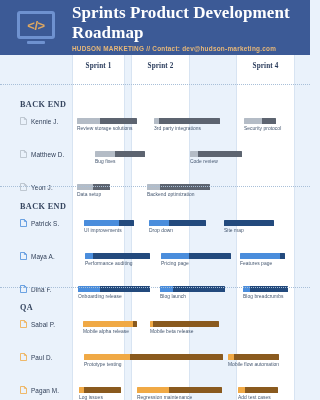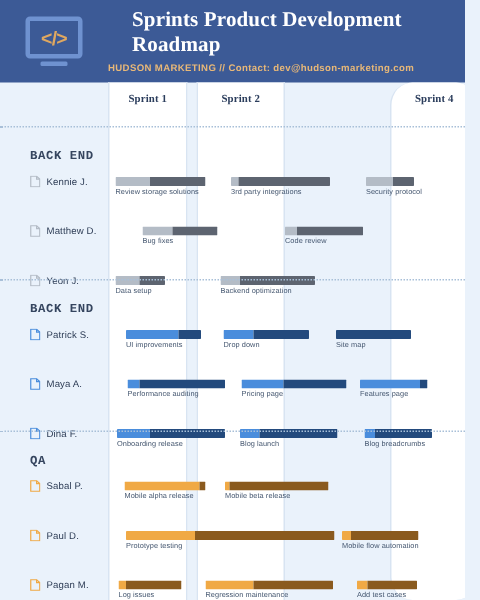--- a/index.html
+++ b/index.html
@@ -27,21 +27,21 @@
     box-sizing:border-box;background:#3c5a96;
   }
   .logo-glyph{
     color:#e0a860;font-size:13px;font-weight:bold;letter-spacing:-0.5px;
     font-family:"Liberation Sans", sans-serif;line-height:1;
   }
   .logo-stand{width:18px;height:3px;background:#6f92d0;margin-top:2px;border-radius:1px;}
   .titles{flex:1;padding-right:8px;}
   .title{
     color:#ffffff;font-family:"Liberation Serif", serif;font-weight:bold;
-    font-size:14px;line-height:1.15;letter-spacing:0.1px;margin:0 0 3px 16px;
+    font-size:17px;line-height:1.15;letter-spacing:0.1px;margin:0 0 3px 0;
   }
   .subtitle{
     color:#e8b878;font-size:6.4px;font-weight:bold;letter-spacing:0.25px;margin:0;
   }
 
   
   .cols{position:absolute;left:0;top:55px;width:310px;height:345px;}
   .col{
     position:absolute;top:0;height:345px;background:#ffffff;
     border-left:1px solid #d8e4f2;border-right:1px solid #d8e4f2;
@@ -58,21 +58,21 @@
 
   
   .dotted{
     position:absolute;left:0;width:310px;height:0;
     border-top:1px dotted #a8bfd8;
   }
 
   
   .section-label{
     position:absolute;left:20px;
-    font-family:Liberation Mono, monospace;font-weight:bold;
+    font-family:Liberation Serif, serif;font-weight:bold;
     font-size:8.2px;color:#35455f;letter-spacing:0.4px;
   }
 
   
   .person{position:absolute;left:20px;display:flex;align-items:center;gap:4px;}
   .doc-icon{width:7px;height:8px;position:relative;flex:none;}
   .doc-icon svg{display:block;}
   .person-name{font-size:6.4px;color:#2d3c55;letter-spacing:0.1px;}
 
   
@@ -109,21 +109,21 @@
       <div class="col" style="left: 72px; width: 53px;">
         <div class="col-head">
           <span>Sprint 1</span>
         </div>
       </div>
       <div class="col" style="left: 131px; width: 59px;">
         <div class="col-head">
           <span>Sprint 2</span>
         </div>
       </div>
-      <div class="col" style="left: 260px; width: 59px; border-radius: 15px;">
+      <div class="col" style="left: 236px; width: 59px;">
         <div class="col-head">
           <span>Sprint 4</span>
         </div>
       </div>
     </div>
 
   <div id="overlay">
       <div class="dotted" style="top: 84px;"></div>
       <div class="section-label" style="top: 100px;">BACK END</div>
       <div class="person" style="top: 117px;">

